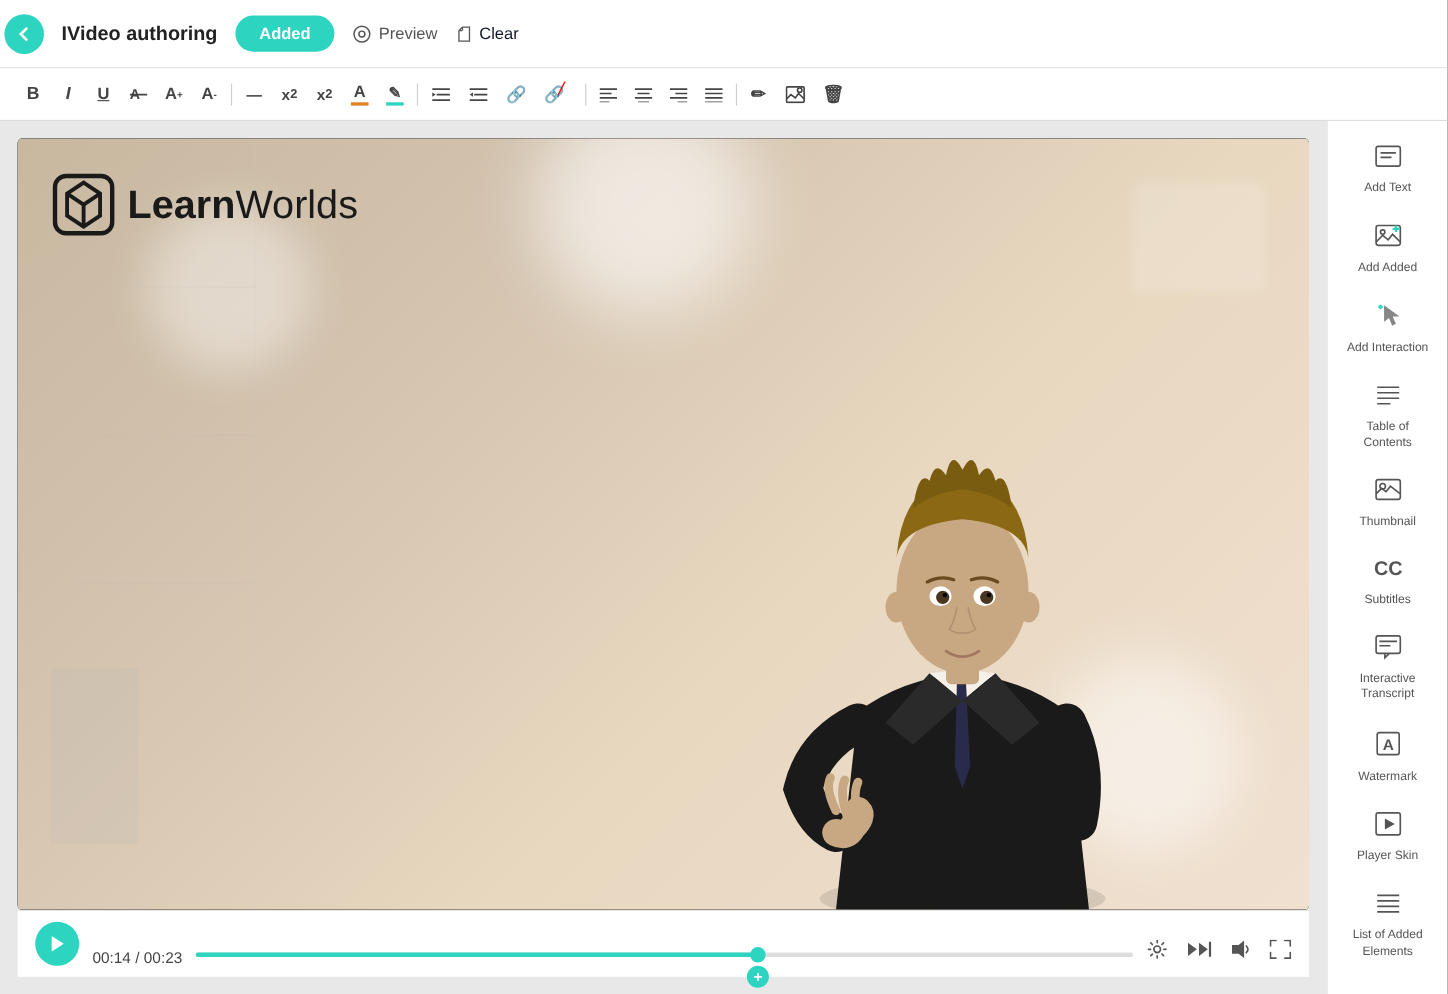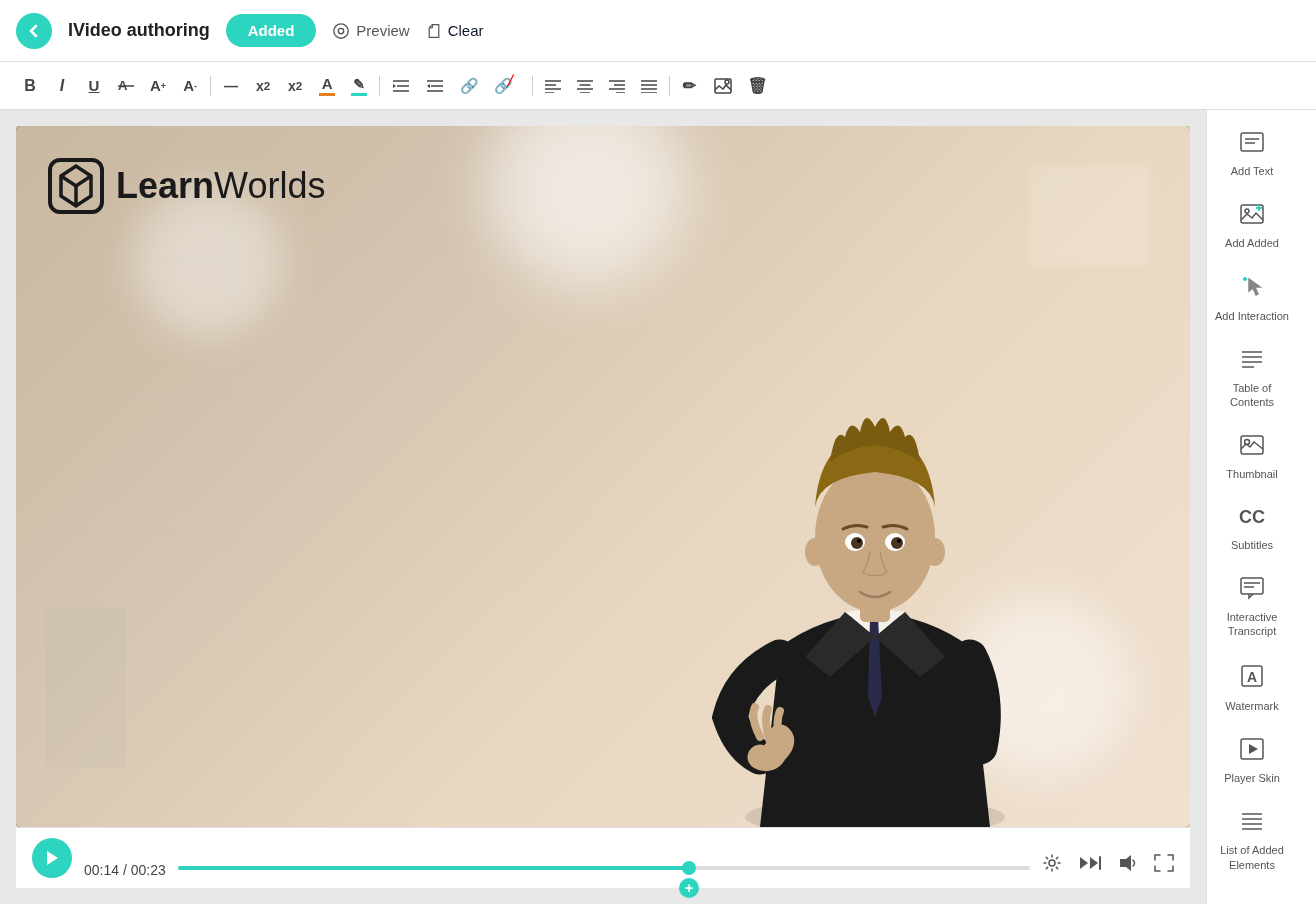--- a/index.html
+++ b/index.html
@@ -9,21 +9,21 @@
       width: 1316px;
       height: 904px;
       overflow: hidden;
     }
 
     
     .header {
       display: flex;
       align-items: center;
       background: #fff;
-      padding: 0 16px;
+      padding: 0 4px;
       height: 62px;
       border-bottom: 1px solid #e0e0e0;
       gap: 16px;
     }
     .back-btn {
       width: 36px; height: 36px;
       border-radius: 50%;
       background: #2dd4c0;
       border: none;
       cursor: pointer;
@@ -244,21 +244,21 @@
       font-size: 18px;
     }
 
     
     .right-sidebar {
       width: 110px;
       background: #fff;
       border-left: 1px solid #e0e0e0;
       display: flex;
       flex-direction: column;
-      align-items: flex-start;
+      align-items: center;
       padding: 10px 0;
       gap: 4px;
       overflow-y: auto;
     }
     .sidebar-item {
       display: flex;
       flex-direction: column;
       align-items: center;
       gap: 4px;
       padding: 10px 8px;

